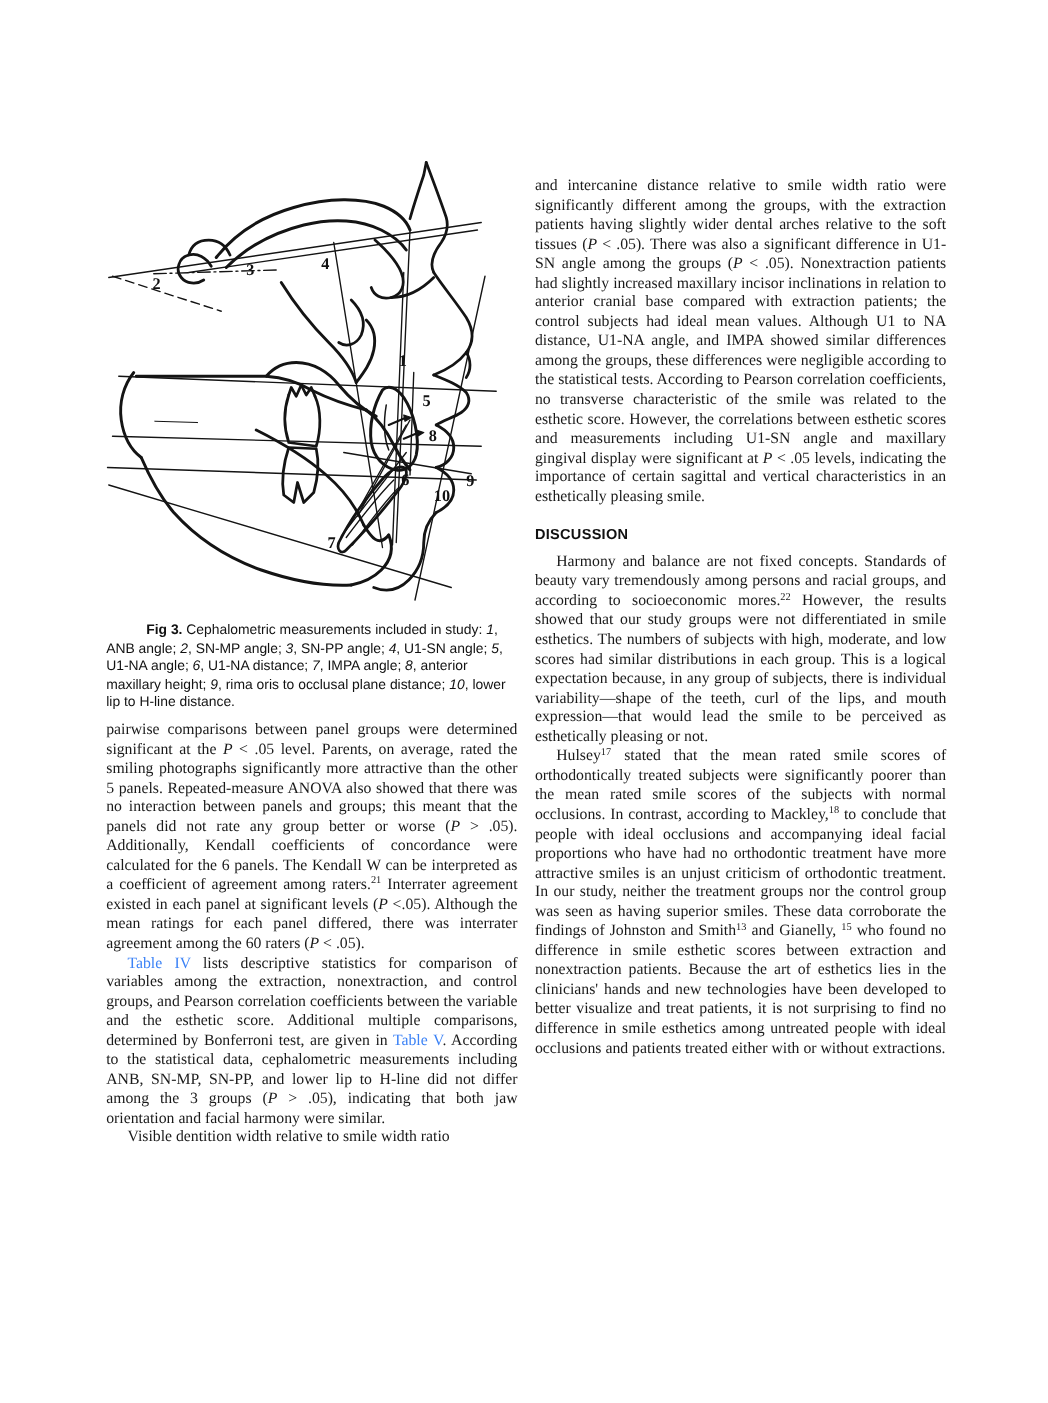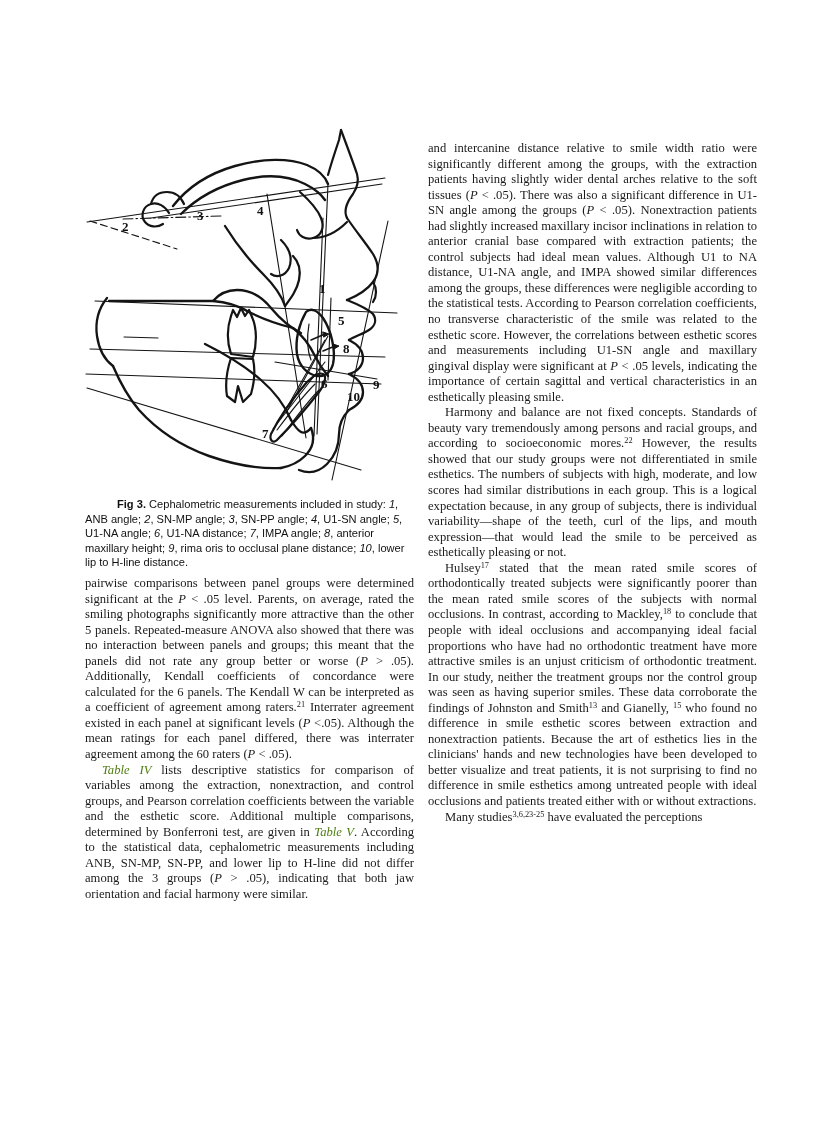--- a/index.html
+++ b/index.html
@@ -80,22 +80,21 @@
   }
   p.body-par.noindent { text-indent: 0; }
 
   .it { font-style: italic; }
   sup {
     font-size: 0.66em;
     line-height: 0;
     vertical-align: 0.52em;
   }
   .xref {
-    color: #4d7c0f;
-    font-style: italic;
+    color: #3b82f6;
   }
 
   h2.section-head {
     font-family: "Liberation Sans", "DejaVu Sans", sans-serif;
     font-size: 11.6px;
     font-weight: bold;
     letter-spacing: 0.25px;
     margin: 15px 0 6px 0;
     color: #111111;
   }
@@ -274,27 +273,28 @@
   </div>
 
   <div class="fig-caption">
     <span class="fig-label">Fig 3.</span><span> Cephalometric measurements included in study: </span><span class="ref-num">1</span><span>, ANB angle; </span><span class="ref-num">2</span><span>, SN-MP angle; </span><span class="ref-num">3</span><span>, SN-PP angle; </span><span class="ref-num">4</span><span>, U1-SN angle; </span><span class="ref-num">5</span><span>, U1-NA angle; </span><span class="ref-num">6</span><span>, U1-NA distance; </span><span class="ref-num">7</span><span>, IMPA angle; </span><span class="ref-num">8</span><span>, anterior maxillary height; </span><span class="ref-num">9</span><span>, rima oris to occlusal plane distance; </span><span class="ref-num">10</span><span>, lower lip to H-line distance.</span>
   </div>
 
   <div class="col col-left" style="top:576px;">
     <div>
         <p class="body-par noindent"><span>pairwise comparisons between panel groups were determined significant at the </span><span class="it">P</span><span> &lt; .05 level. Parents, on average, rated the smiling photographs significantly more attractive than the other 5 panels. Repeated-measure ANOVA also showed that there was no interaction between panels and groups; this meant that the panels did not rate any group better or worse (</span><span class="it">P</span><span> &gt; .05). Additionally, Kendall coefficients of concordance were calculated for the 6 panels. The Kendall W can be interpreted as a coefficient of agreement among raters.</span><sup>21</sup><span> Interrater agreement existed in each panel at significant levels (</span><span class="it">P</span><span> &lt;.05). Although the mean ratings for each panel differed, there was interrater agreement among the 60 raters (</span><span class="it">P</span><span> &lt; .05).</span></p>
         <p class="body-par"><a class="xref" href="#" style="text-decoration: none;">Table IV</a><span> lists descriptive statistics for comparison of variables among the extraction, nonextraction, and control groups, and Pearson correlation coefficients between the variable and the esthetic score. Additional multiple comparisons, determined by Bonferroni test, are given in </span><a class="xref" href="#" style="text-decoration: none;">Table V</a><span>. According to the statistical data, cephalometric measurements including ANB, SN-MP, SN-PP, and lower lip to H-line did not differ among the 3 groups (</span><span class="it">P</span><span> &gt; .05), indicating that both jaw orientation and facial harmony were similar.</span></p>
+        <p class="body-par"><span>Visible dentition width relative to smile width ratio</span></p>
       </div>
   </div>
 
   <div class="col col-right">
     <div>
         <p class="body-par noindent"><span>and intercanine distance relative to smile width ratio were significantly different among the groups, with the extraction patients having slightly wider dental arches relative to the soft tissues (</span><span class="it">P</span><span> &lt; .05). There was also a significant difference in U1-SN angle among the groups (</span><span class="it">P</span><span> &lt; .05). Nonextraction patients had slightly increased maxillary incisor inclinations in relation to anterior cranial base compared with extraction patients; the control subjects had ideal mean values. Although U1 to NA distance, U1-NA angle, and IMPA showed similar differences among the groups, these differences were negligible according to the statistical tests. According to Pearson correlation coefficients, no transverse characteristic of the smile was related to the esthetic score. However, the correlations between esthetic scores and measurements including U1-SN angle and maxillary gingival display were significant at </span><span class="it">P</span><span> &lt; .05 levels, indicating the importance of certain sagittal and vertical characteristics in an esthetically pleasing smile.</span></p>
       </div>
+    <h2 class="section-head">DISCUSSION</h2>
     <div>
         <p class="body-par"><span>Harmony and balance are not fixed concepts. Standards of beauty vary tremendously among persons and racial groups, and according to socioeconomic mores.</span><sup>22</sup><span> However, the results showed that our study groups were not differentiated in smile esthetics. The numbers of subjects with high, moderate, and low scores had similar distributions in each group. This is a logical expectation because, in any group of subjects, there is individual variability—shape of the teeth, curl of the lips, and mouth expression—that would lead the smile to be perceived as esthetically pleasing or not.</span></p>
         <p class="body-par"><span>Hulsey</span><sup>17</sup><span> stated that the mean rated smile scores of orthodontically treated subjects were significantly poorer than the mean rated smile scores of the subjects with normal occlusions. In contrast, according to Mackley,</span><sup>18</sup><span> to conclude that people with ideal occlusions and accompanying ideal facial proportions who have had no orthodontic treatment have more attractive smiles is an unjust criticism of orthodontic treatment. In our study, neither the treatment groups nor the control group was seen as having superior smiles. These data corroborate the findings of Johnston and Smith</span><sup>13</sup><span> and Gianelly, </span><sup>15</sup><span> who found no difference in smile esthetic scores between extraction and nonextraction patients. Because the art of esthetics lies in the clinicians' hands and new technologies have been developed to better visualize and treat patients, it is not surprising to find no difference in smile esthetics among untreated people with ideal occlusions and patients treated either with or without extractions.</span></p>
-        <p class="body-par"><span>Many studies</span><sup>3,6,23-25</sup><span> have evaluated the perceptions</span></p>
       </div>
   </div>
 
 </div>
 
 </body></html>

